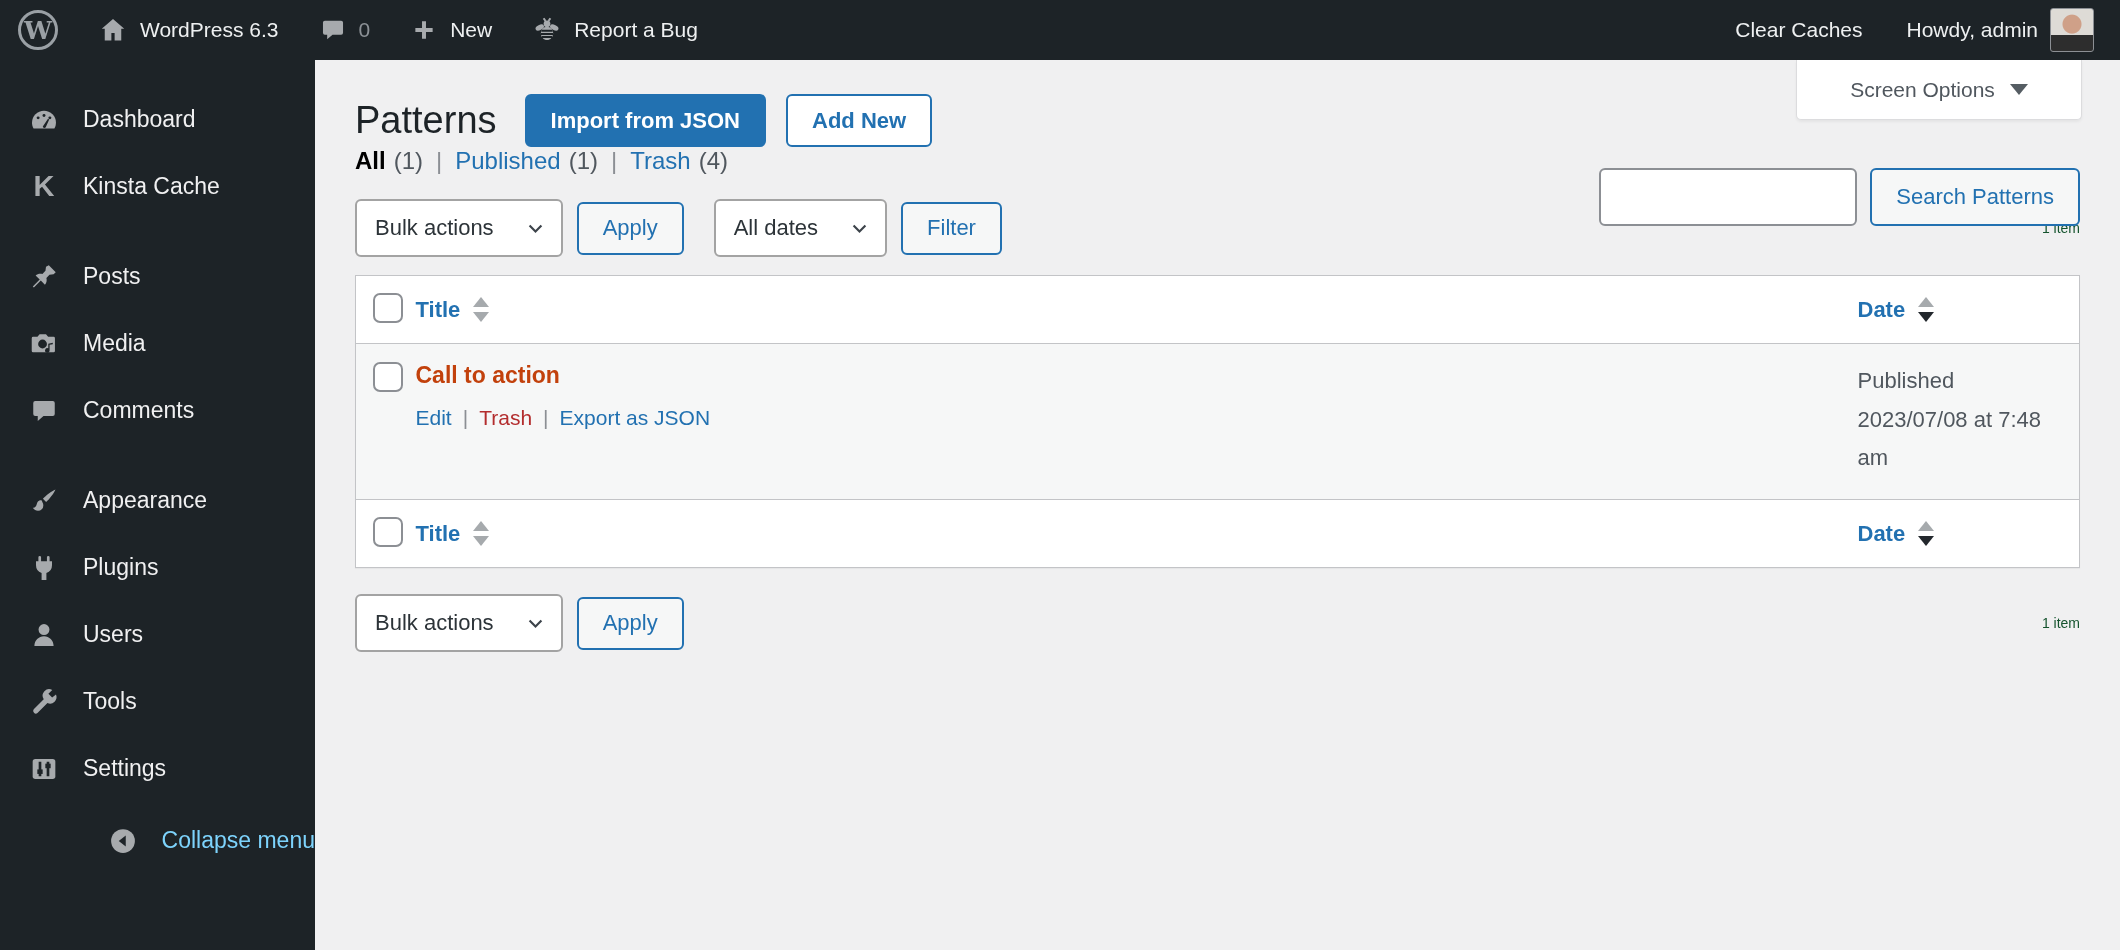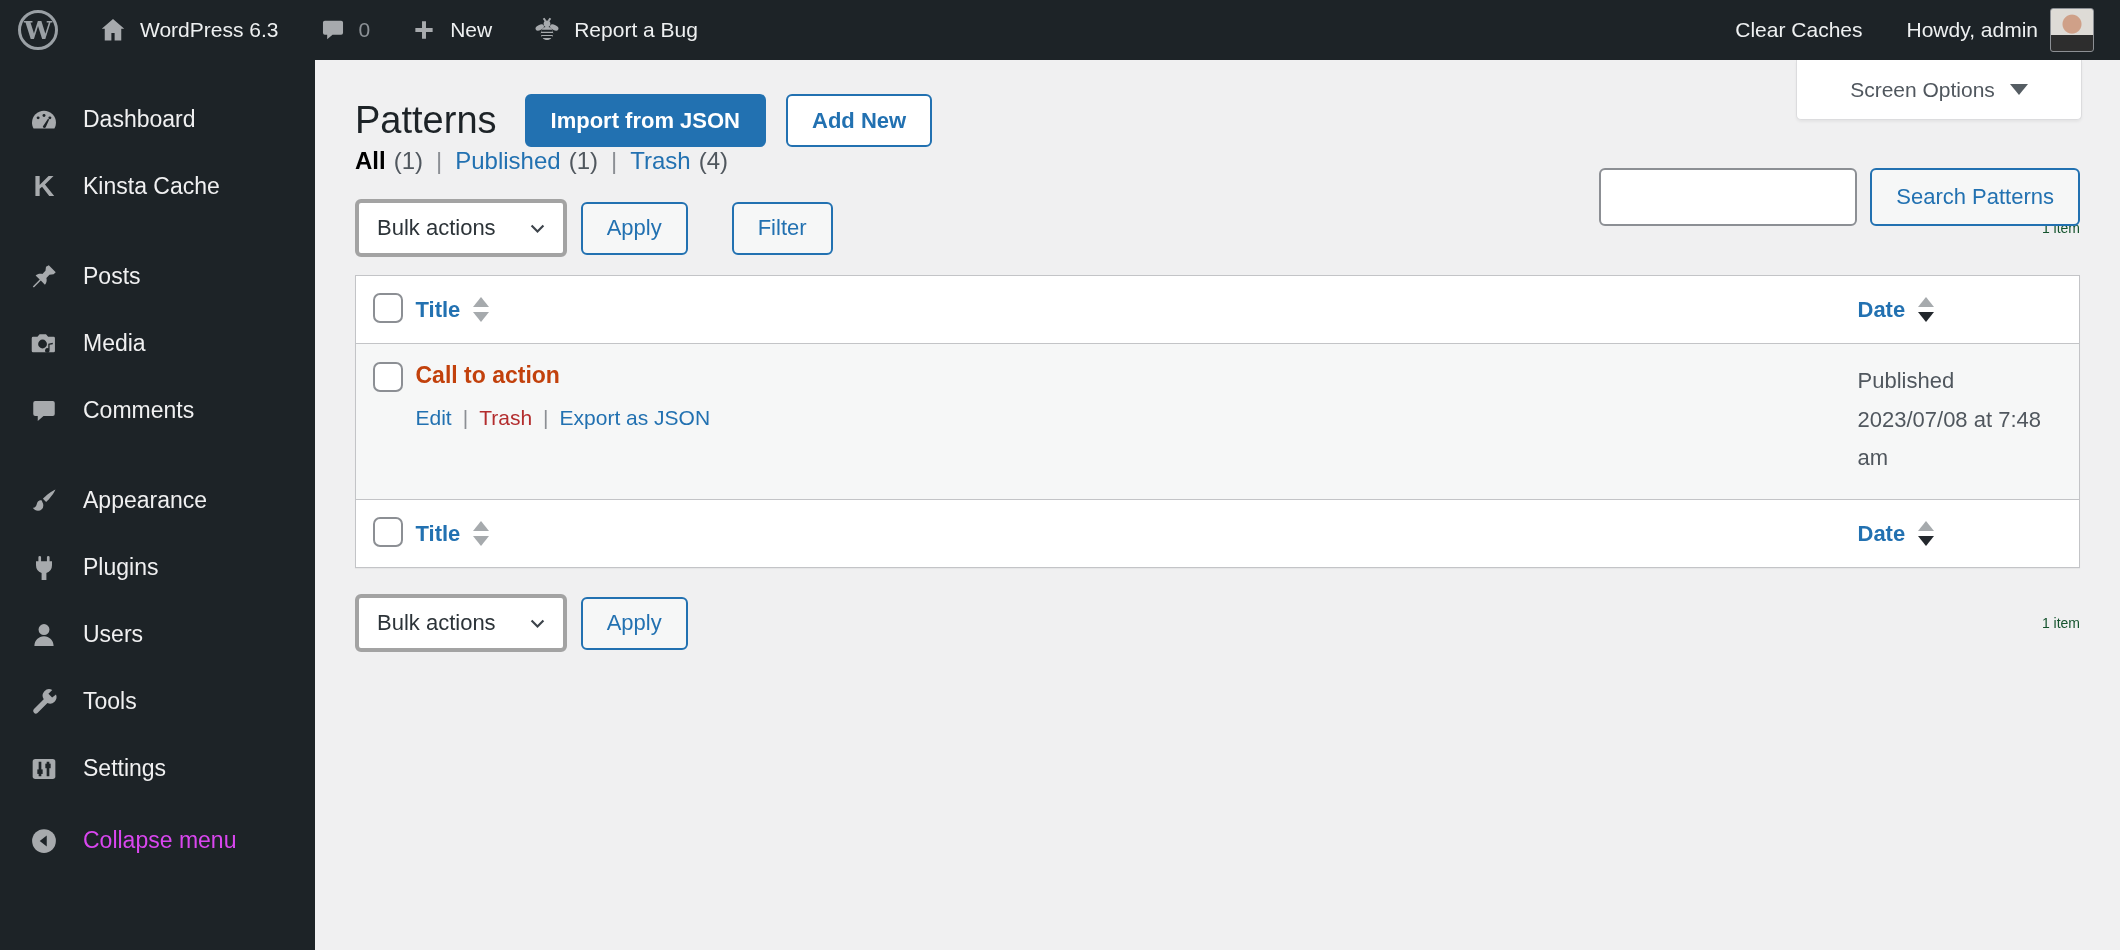--- a/index.html
+++ b/index.html
@@ -43,21 +43,21 @@
     background:#1d2327; padding-top:26px; z-index:10;
   }
   .menu-item {
     height:67px; display:flex; align-items:center; gap:22px;
     padding-left:27px; color:#f0f0f1; font-size:23px; cursor:pointer;
   }
   .menu-icon { width:34px; display:flex; justify-content:center; align-items:center; }
   .menu-icon svg { fill:#a7aaad; }
   .kinsta-k { font-size:29px; font-weight:700; color:#a7aaad; line-height:1; }
   .menu-sep { height:23px; }
-  .collapse-item { margin-top:5px; color:#d946ef; }
+  .collapse-item { margin-top:5px; color:#7dd3fc;justify-content:flex-end; }
 
   
   .screen-options-tab {
     position:absolute; top:60px; right:38px; width:286px; height:60px;
     background:#fff; border:1px solid #dcdcde; border-top:none;
     border-radius:0 0 5px 5px; box-shadow:0 2px 3px rgba(0,0,0,.05);
     display:flex; align-items:center; justify-content:center; gap:15px;
     color:#50575e; font-size:21px; cursor:pointer; z-index:15;
   }
   .caret-down { width:0; height:0; border-left:9px solid transparent;
@@ -88,21 +88,21 @@
   .subsubsub { display:flex; align-items:center; gap:13px; font-size:24px; }
   .filter-link   { color:#2271b1; cursor:pointer; display:flex; gap:8px; }
   .filter-active { color:#000; font-weight:700; cursor:pointer; display:flex; gap:8px; }
   .filter-count  { color:#50575e; font-weight:400; }
   .sep { color:#8c8f94; }
 
   .tablenav { display:flex; align-items:center; }
   .tablenav.top    { margin-top:24px; }
   .tablenav.bottom { margin-top:26px; }
   .select-box {
-    height:58px; background:#fff; border:4px solid #a3a3a3; border-radius:6px;
+    height:58px; background:#fff; border:2px solid #a3a3a3; border-radius:6px;
     display:flex; align-items:center; gap:32px; padding:0 16px 0 18px;
     font-size:22px; color:#2c3338; cursor:pointer; white-space:nowrap;
   }
   .gap-s { width:14px; } .gap-l { width:30px; }
   .item-count { margin-left:auto; font-size:14px; color:#14532d; }
 
   .list-table {
     width:100%; margin-top:18px; border-collapse:collapse;
     background:#fff; border:1px solid #c3c4c7; box-shadow:0 1px 1px rgba(0,0,0,.04);
   }
@@ -326,20 +326,26 @@
   <div class="tablenav top">
     <div class="select-box">
       <span>Bulk actions</span>
       <svg width="19" height="19" viewBox="0 0 16 16" fill="none" stroke="#3c434a" stroke-width="1.8">
           <path d="M3 5.5 8 10.5 13 5.5"></path>
         </svg>
     </div>
     <span class="gap-s"></span>
     <button class="btn btn-tertiary">Apply</button>
     <span class="gap-l"></span>
+    <div class="select-box">
+      <span>All dates</span>
+      <svg width="19" height="19" viewBox="0 0 16 16" fill="none" stroke="#3c434a" stroke-width="1.8">
+          <path d="M3 5.5 8 10.5 13 5.5"></path>
+        </svg>
+    </div>
     <span class="gap-s"></span>
     <button class="btn btn-tertiary">Filter</button>
     <span class="item-count">1 item</span>
   </div>
 
   <table class="list-table">
     <thead>
       <tr class="head-row">
         <th class="cb-col"><span class="checkbox"></span></th>
         <th>

